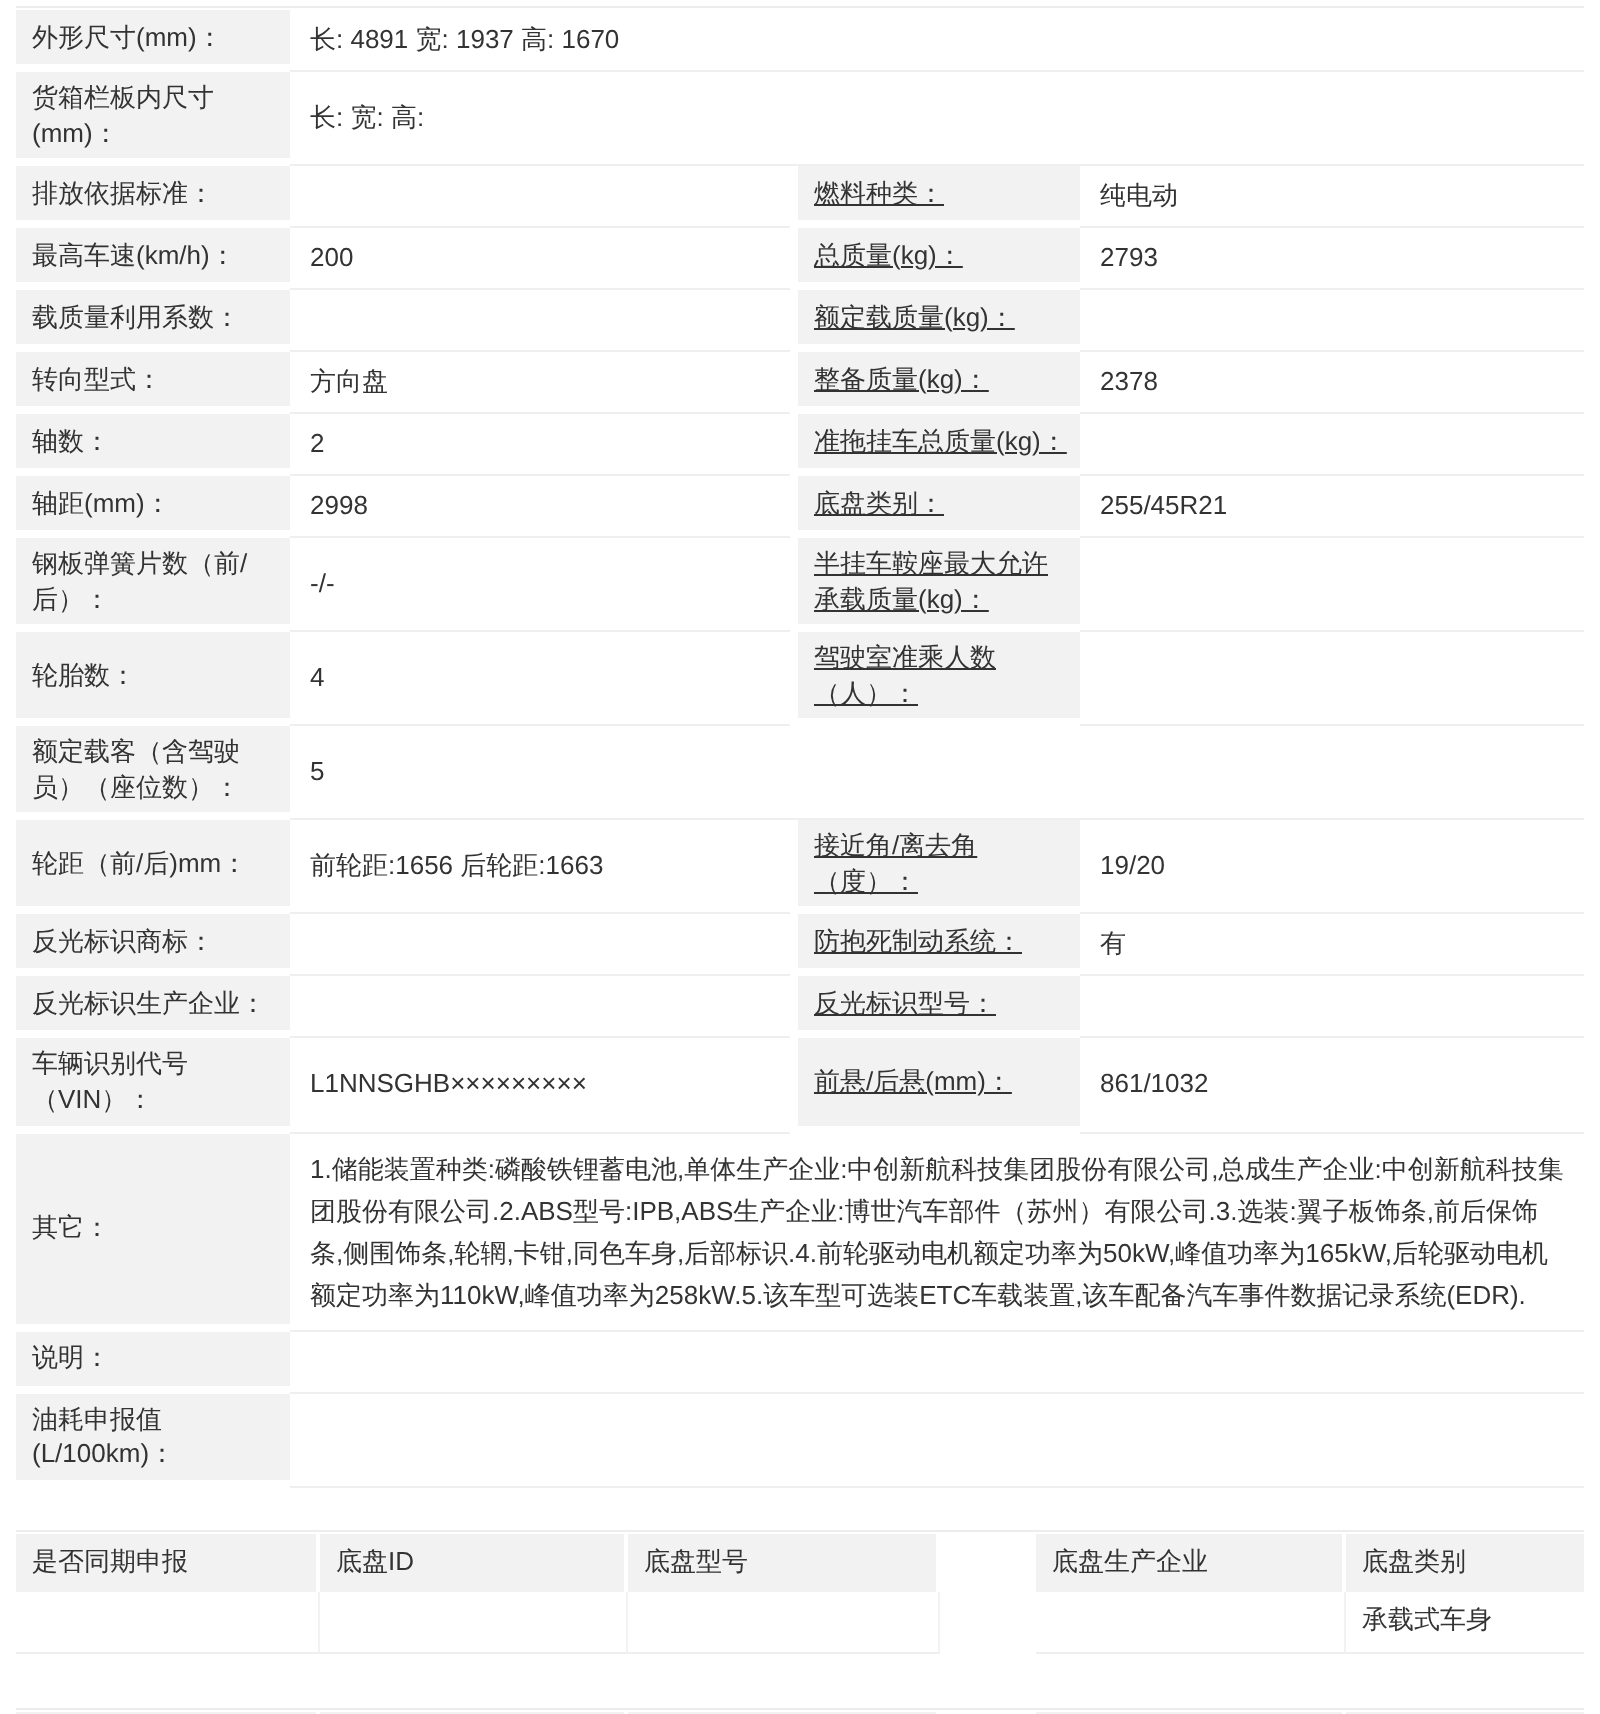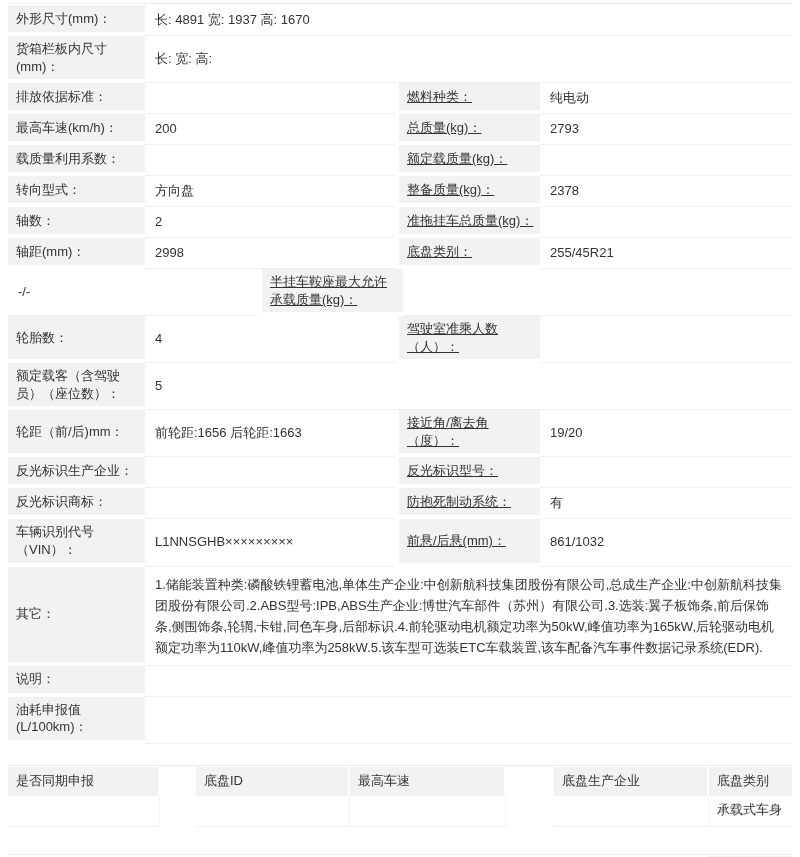--- a/index.html
+++ b/index.html
@@ -47,21 +47,21 @@
     min-height:29px; border-right:2px solid #fff;
   }
   .t-head .t-cell:last-child { border-right:none; }
   .t-data .t-cell {
     border-bottom:1px solid var(--row-border,#efefef);
     border-right:1px solid #f3f3f3;
     word-break:break-all;
   }
   .t-data .t-cell:last-child { border-right:none; }
   .chassis .t-data .t-cell { min-height:31px; }
-  .c0 { width:152px; } .c1 { width:154px;margin-left:36px; } .c2 { width:156px; }
+  .c0 { width:152px; } .c1 { width:154px; } .c2 { width:156px; }
   .c3 { width:155px;margin-left:48px; } .c4 { flex:1; }
 </style>
 </head>
 <body>
 
 <div class="page">
   <div class="spec-table">
       <div class="spec-row">
         <div class="sl">外形尺寸(mm)：</div>
         <div class="sv svfull">长: 4891 宽: 1937 高: 1670</div>
@@ -100,20 +100,21 @@
         <div class="sl sl2">准拖挂车总质量(kg)：</div>
         <div class="sv sv2"></div>
       </div>
       <div class="spec-row">
         <div class="sl">轴距(mm)：</div>
         <div class="sv sv1">2998</div>
         <div class="sl sl2">底盘类别：</div>
         <div class="sv sv2">255/45R21</div>
       </div>
       <div class="spec-row">
+        <div class="sl">钢板弹簧片数（前/后）：</div>
         <div class="sv sv1">-/-</div>
         <div class="sl sl2">半挂车鞍座最大允许承载质量(kg)：</div>
         <div class="sv sv2"></div>
       </div>
       <div class="spec-row">
         <div class="sl">轮胎数：</div>
         <div class="sv sv1">4</div>
         <div class="sl sl2">驾驶室准乘人数（人）：</div>
         <div class="sv sv2"></div>
       </div>
@@ -121,30 +122,30 @@
         <div class="sl">额定载客（含驾驶员）（座位数）：</div>
         <div class="sv svfull">5</div>
       </div>
       <div class="spec-row">
         <div class="sl">轮距（前/后)mm：</div>
         <div class="sv sv1">前轮距:1656 后轮距:1663</div>
         <div class="sl sl2">接近角/离去角（度）：</div>
         <div class="sv sv2">19/20</div>
       </div>
       <div class="spec-row">
+        <div class="sl">反光标识商标：</div>
+        <div class="sv sv1"></div>
+        <div class="sl sl2">防抱死制动系统：</div>
+        <div class="sv sv2">有</div>
+      </div>
+      <div class="spec-row">
         <div class="sl">反光标识生产企业：</div>
         <div class="sv sv1"></div>
         <div class="sl sl2">反光标识型号：</div>
         <div class="sv sv2"></div>
-      </div>
-      <div class="spec-row">
-        <div class="sl">反光标识商标：</div>
-        <div class="sv sv1"></div>
-        <div class="sl sl2">防抱死制动系统：</div>
-        <div class="sv sv2">有</div>
       </div>
       <div class="spec-row">
         <div class="sl">车辆识别代号（VIN）：</div>
         <div class="sv sv1">L1NNSGHB×××××××××</div>
         <div class="sl sl2">前悬/后悬(mm)：</div>
         <div class="sv sv2">861/1032</div>
       </div>
       <div class="spec-row">
         <div class="sl">其它：</div>
         <div class="sv svfull ml">1.储能装置种类:磷酸铁锂蓄电池,单体生产企业:中创新航科技集团股份有限公司,总成生产企业:中创新航科技集团股份有限公司.2.ABS型号:IPB,ABS生产企业:博世汽车部件（苏州）有限公司.3.选装:翼子板饰条,前后保饰条,侧围饰条,轮辋,卡钳,同色车身,后部标识.4.前轮驱动电机额定功率为50kW,峰值功率为165kW,后轮驱动电机额定功率为110kW,峰值功率为258kW.5.该车型可选装ETC车载装置,该车配备汽车事件数据记录系统(EDR).</div>
@@ -156,21 +157,21 @@
       <div class="spec-row">
         <div class="sl">油耗申报值(L/100km)：</div>
         <div class="sv svfull"></div>
       </div>
     </div>
   <div class="gap-a"></div>
   <div class="sub-table chassis">
       <div class="t-row t-head">
         <div class="t-cell c0">是否同期申报</div>
         <div class="t-cell c1">底盘ID</div>
-        <div class="t-cell c2">最高车速</div>
+        <div class="t-cell c2">底盘型号</div>
         <div class="t-cell c3">底盘生产企业</div>
         <div class="t-cell c4">底盘类别</div>
       </div>
       <div class="t-row t-data">
         <div class="t-cell c0"></div>
         <div class="t-cell c1"></div>
         <div class="t-cell c2"></div>
         <div class="t-cell c3"></div>
         <div class="t-cell c4">承载式车身</div>
       </div>

